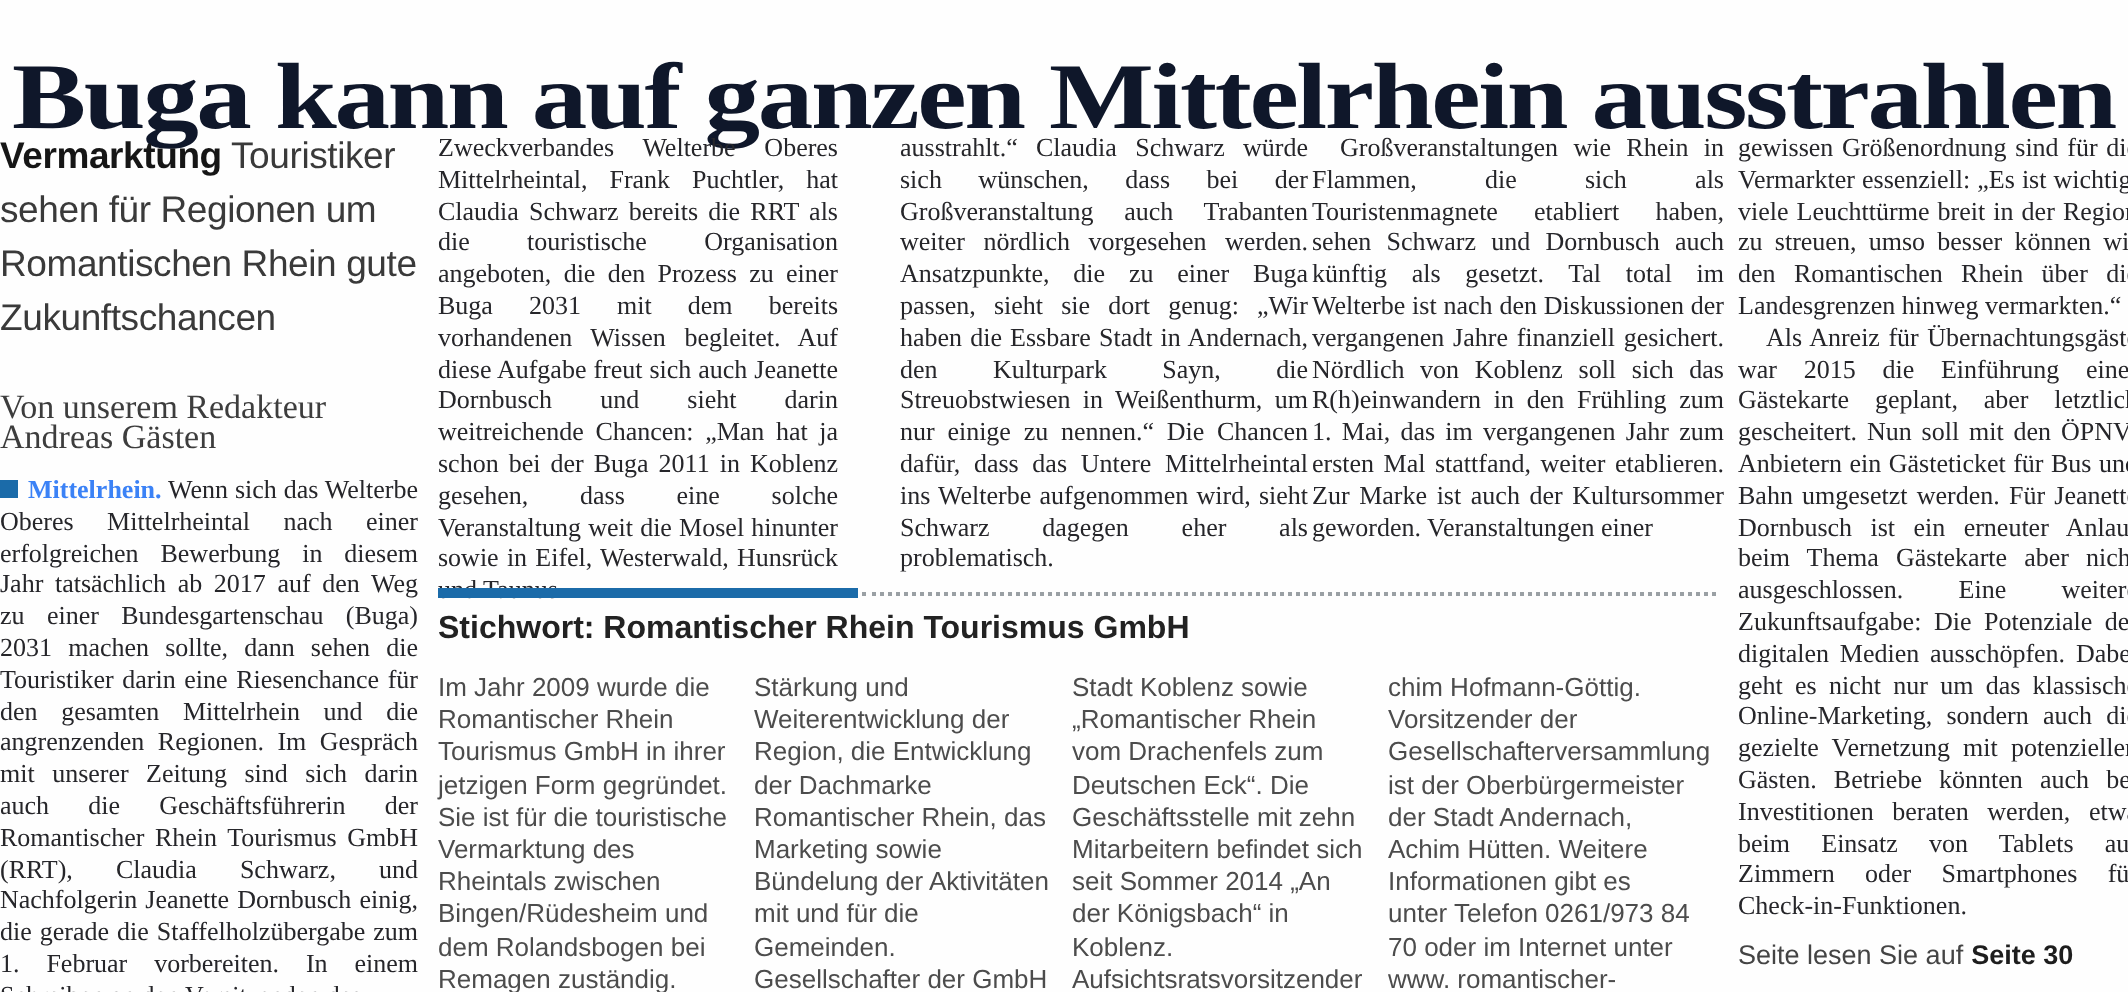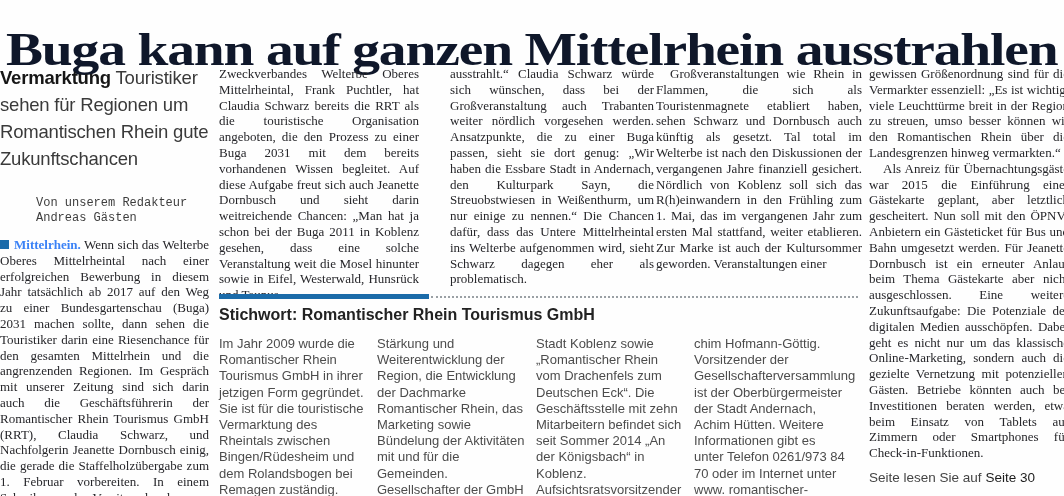--- a/index.html
+++ b/index.html
@@ -19,21 +19,21 @@
   }
   
   .kicker{
     position:absolute;left:0;top:64px;width:209px;
     font-family:"Liberation Sans",sans-serif;font-size:18.5px;line-height:27px;
     letter-spacing:-0.2px;color:#3a3a3a;font-weight:400;
   }
   .kicker b{color:#161616;font-weight:700;}
   .byline{
     position:absolute;left:0;top:196px;width:209px;
-    font-family:Liberation Mono, monospace;font-size:12px;line-height:15px;color:#3d3d3d;padding-left:36px;
+    font-family:Liberation Serif, serif;font-size:17px;line-height:15px;color:#3d3d3d;
   }
   
   .bcol{
     position:absolute;top:66px;
     font-size:13px;line-height:15.8px;text-align:justify;hyphens:auto;color:#26262a;
   }
   .bcol p{margin:0;}
   #col1{left:0;top:237px;width:209px;}
   #col2{left:219px;width:200px;}
   #col3{left:450px;width:204px;}
@@ -60,21 +60,21 @@
   }
   #icol1{left:219px;width:148px;}
   #icol2{left:377px;width:148px;}
   #icol3{left:536px;width:150px;}
   #icol4{left:694px;width:154px;}
   
   .more{
     position:absolute;left:869px;top:470px;width:200px;
     font-family:"Liberation Sans",sans-serif;font-size:13.5px;color:#444;
   }
-  .more .page-ref{font-weight:400;color:#1d1d1d;margin-left:4px;}
+  .more .page-ref{font-weight:700;color:#1d1d1d;margin-left:4px;}
 </style>
 </head>
 <body>
 
 <div class="page">
 
   <h1 class="headline"><span class="fit" style="transform: scaleX(1.18202);">Buga kann auf ganzen Mittelrhein ausstrahlen</span></h1>
 
   <div class="kicker"><b>Vermarktung</b><span> Touristiker sehen für Regionen um Romantischen Rhein gute Zukunftschancen</span></div>
 

